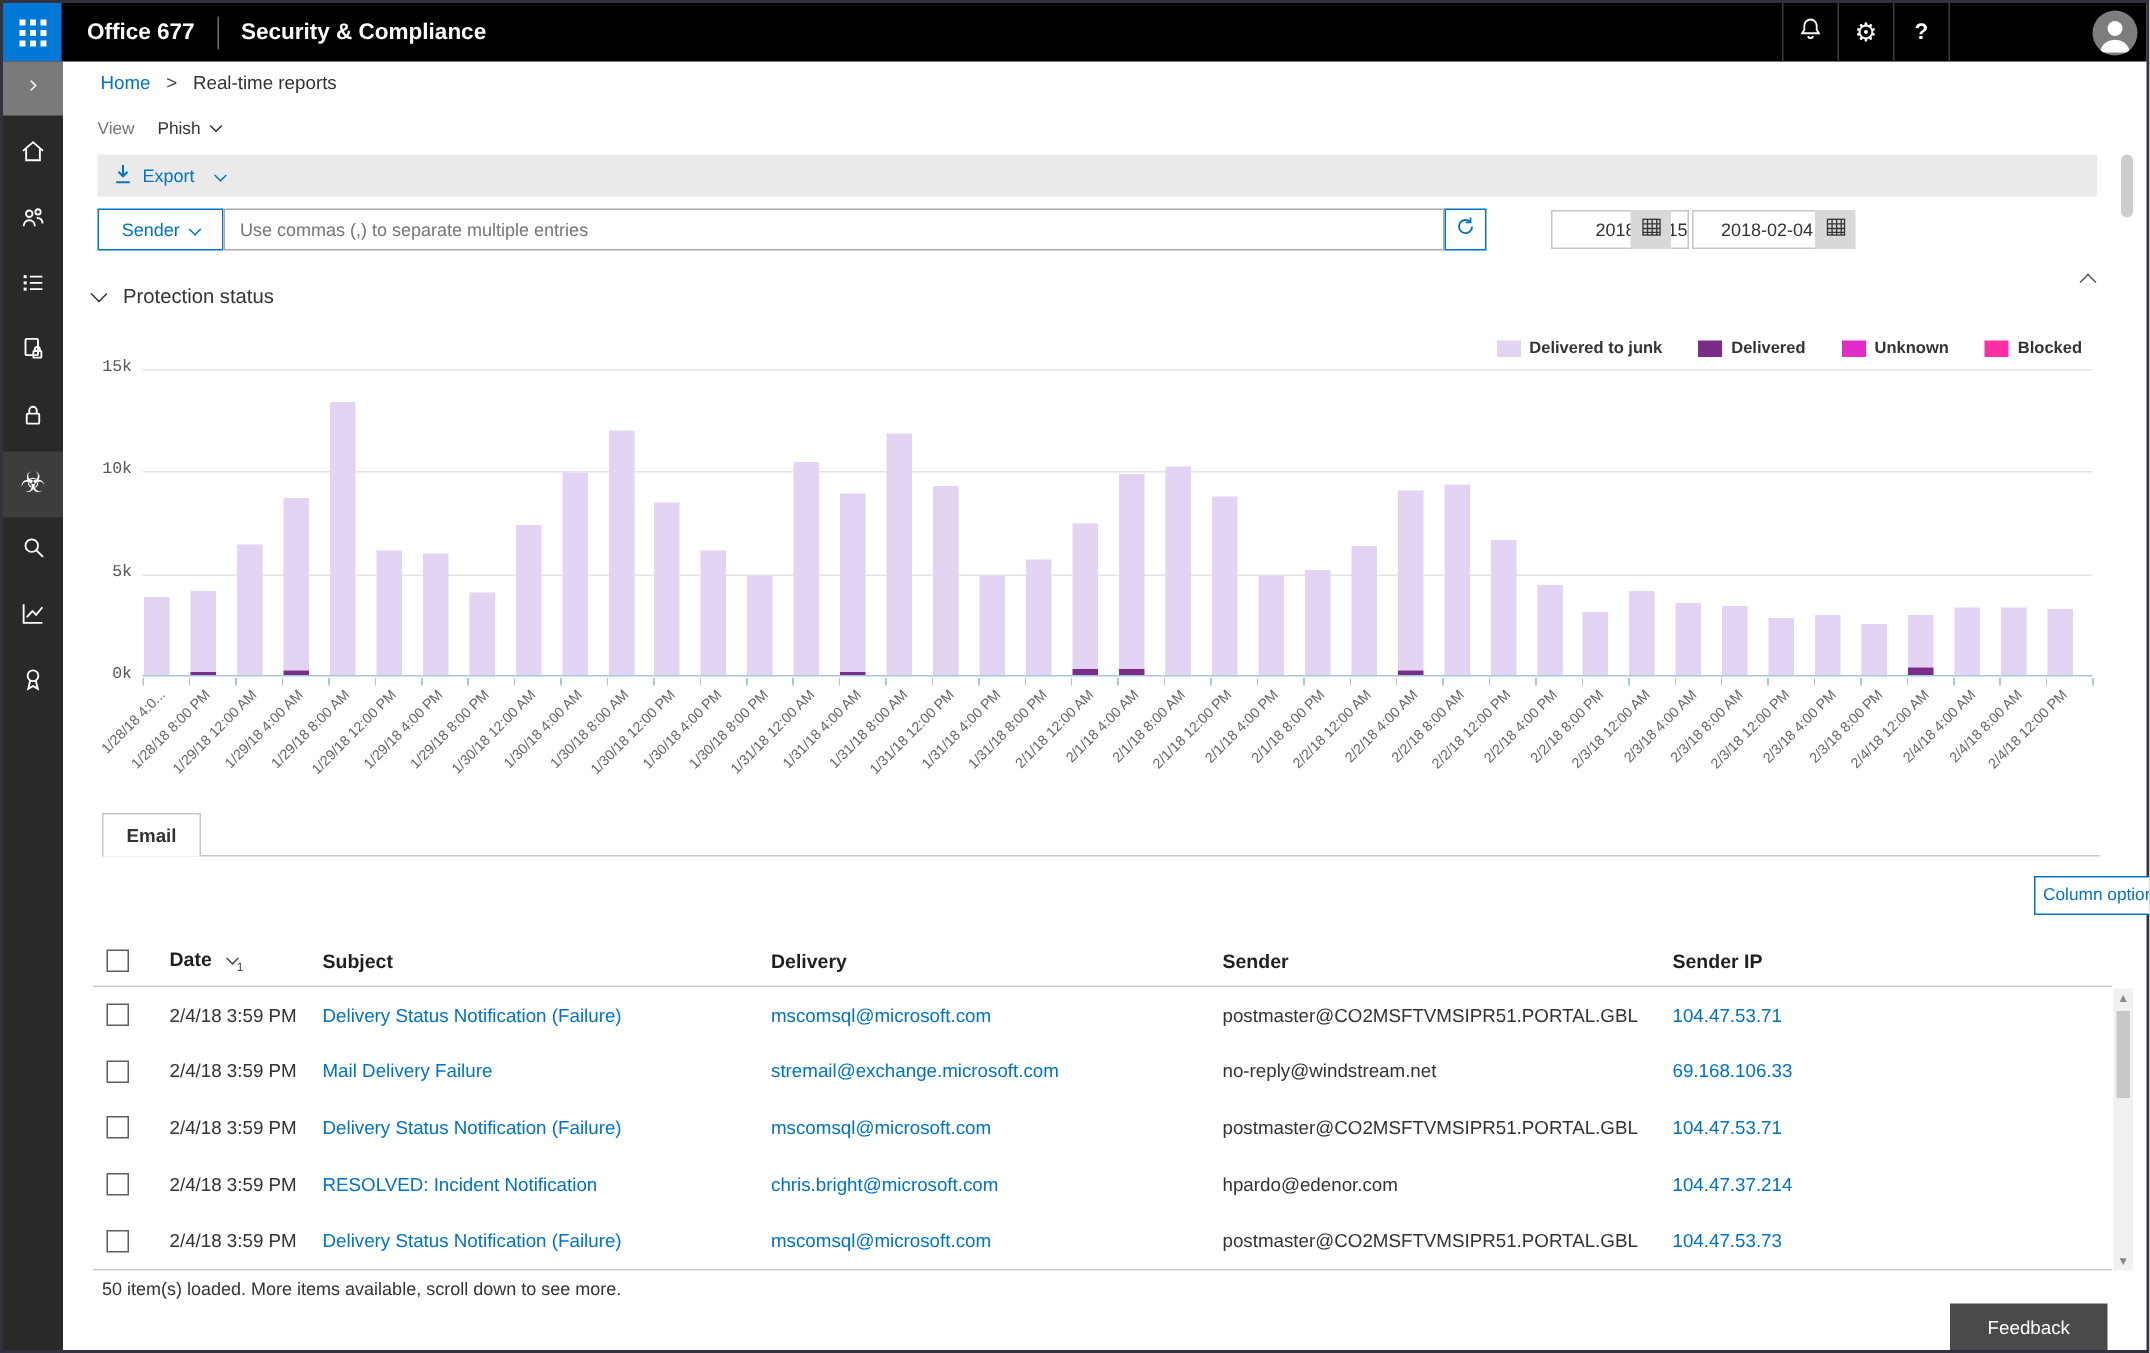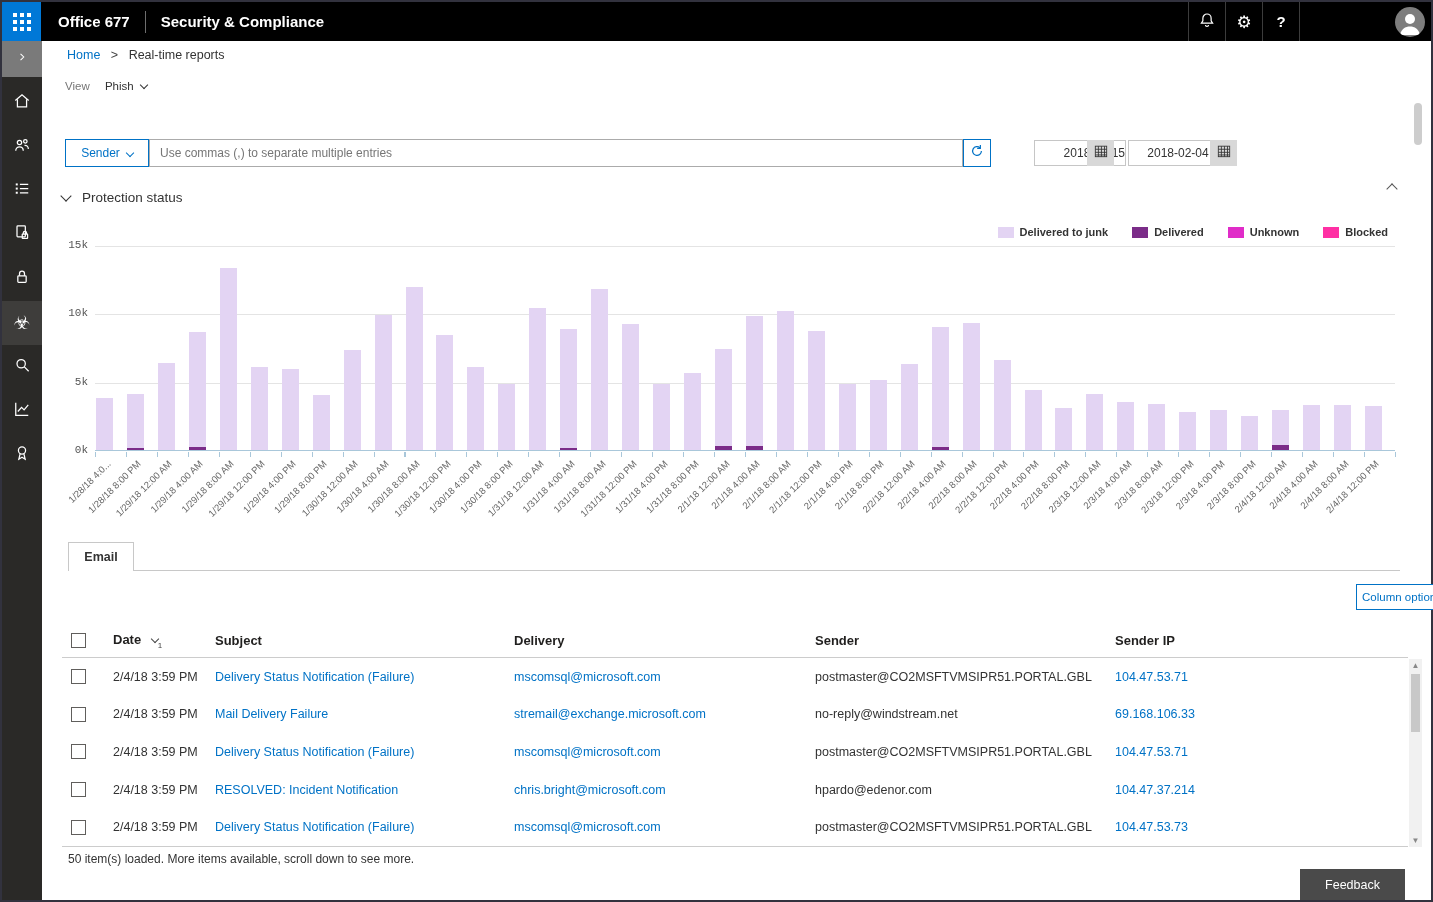--- a/index.html
+++ b/index.html
@@ -252,20 +252,32 @@
     <span>Real-time reports</span>
   </div>
 
   <div class="viewrow">
     <span class="vlabel">View</span>
     <span class="vvalue">
       <span>Phish</span><span class="caret"></span>
     </span>
   </div>
 
+  <div class="exportbar">
+    <div class="exportbtn">
+      <span>
+        <svg width="12" height="14" viewBox="0 0 12 14" fill="none" stroke="#0072c6" stroke-width="1.3">
+          <path d="M6 1v7M3 5.5 6 8.5 9 5.5"></path>
+            <path d="M1.5 12.5h9"></path>
+        </svg>
+      </span>
+      <span>Export</span>
+      <span class="caret"></span>
+    </div>
+  </div>
 
   <div class="sender-btn">
     <span>Sender</span>
       <span class="caret"></span>
   </div>
   <input class="filter-input" type="text" placeholder="Use commas (,) to separate multiple entries" style="">
   <div class="refresh-btn">
     <span>
       <svg width="16" height="16" viewBox="0 0 20 20" fill="none" stroke="#0072c6" stroke-width="1.5">
         <path d="M15.5 10a5.5 5.5 0 1 1-1.7-3.95"></path>

